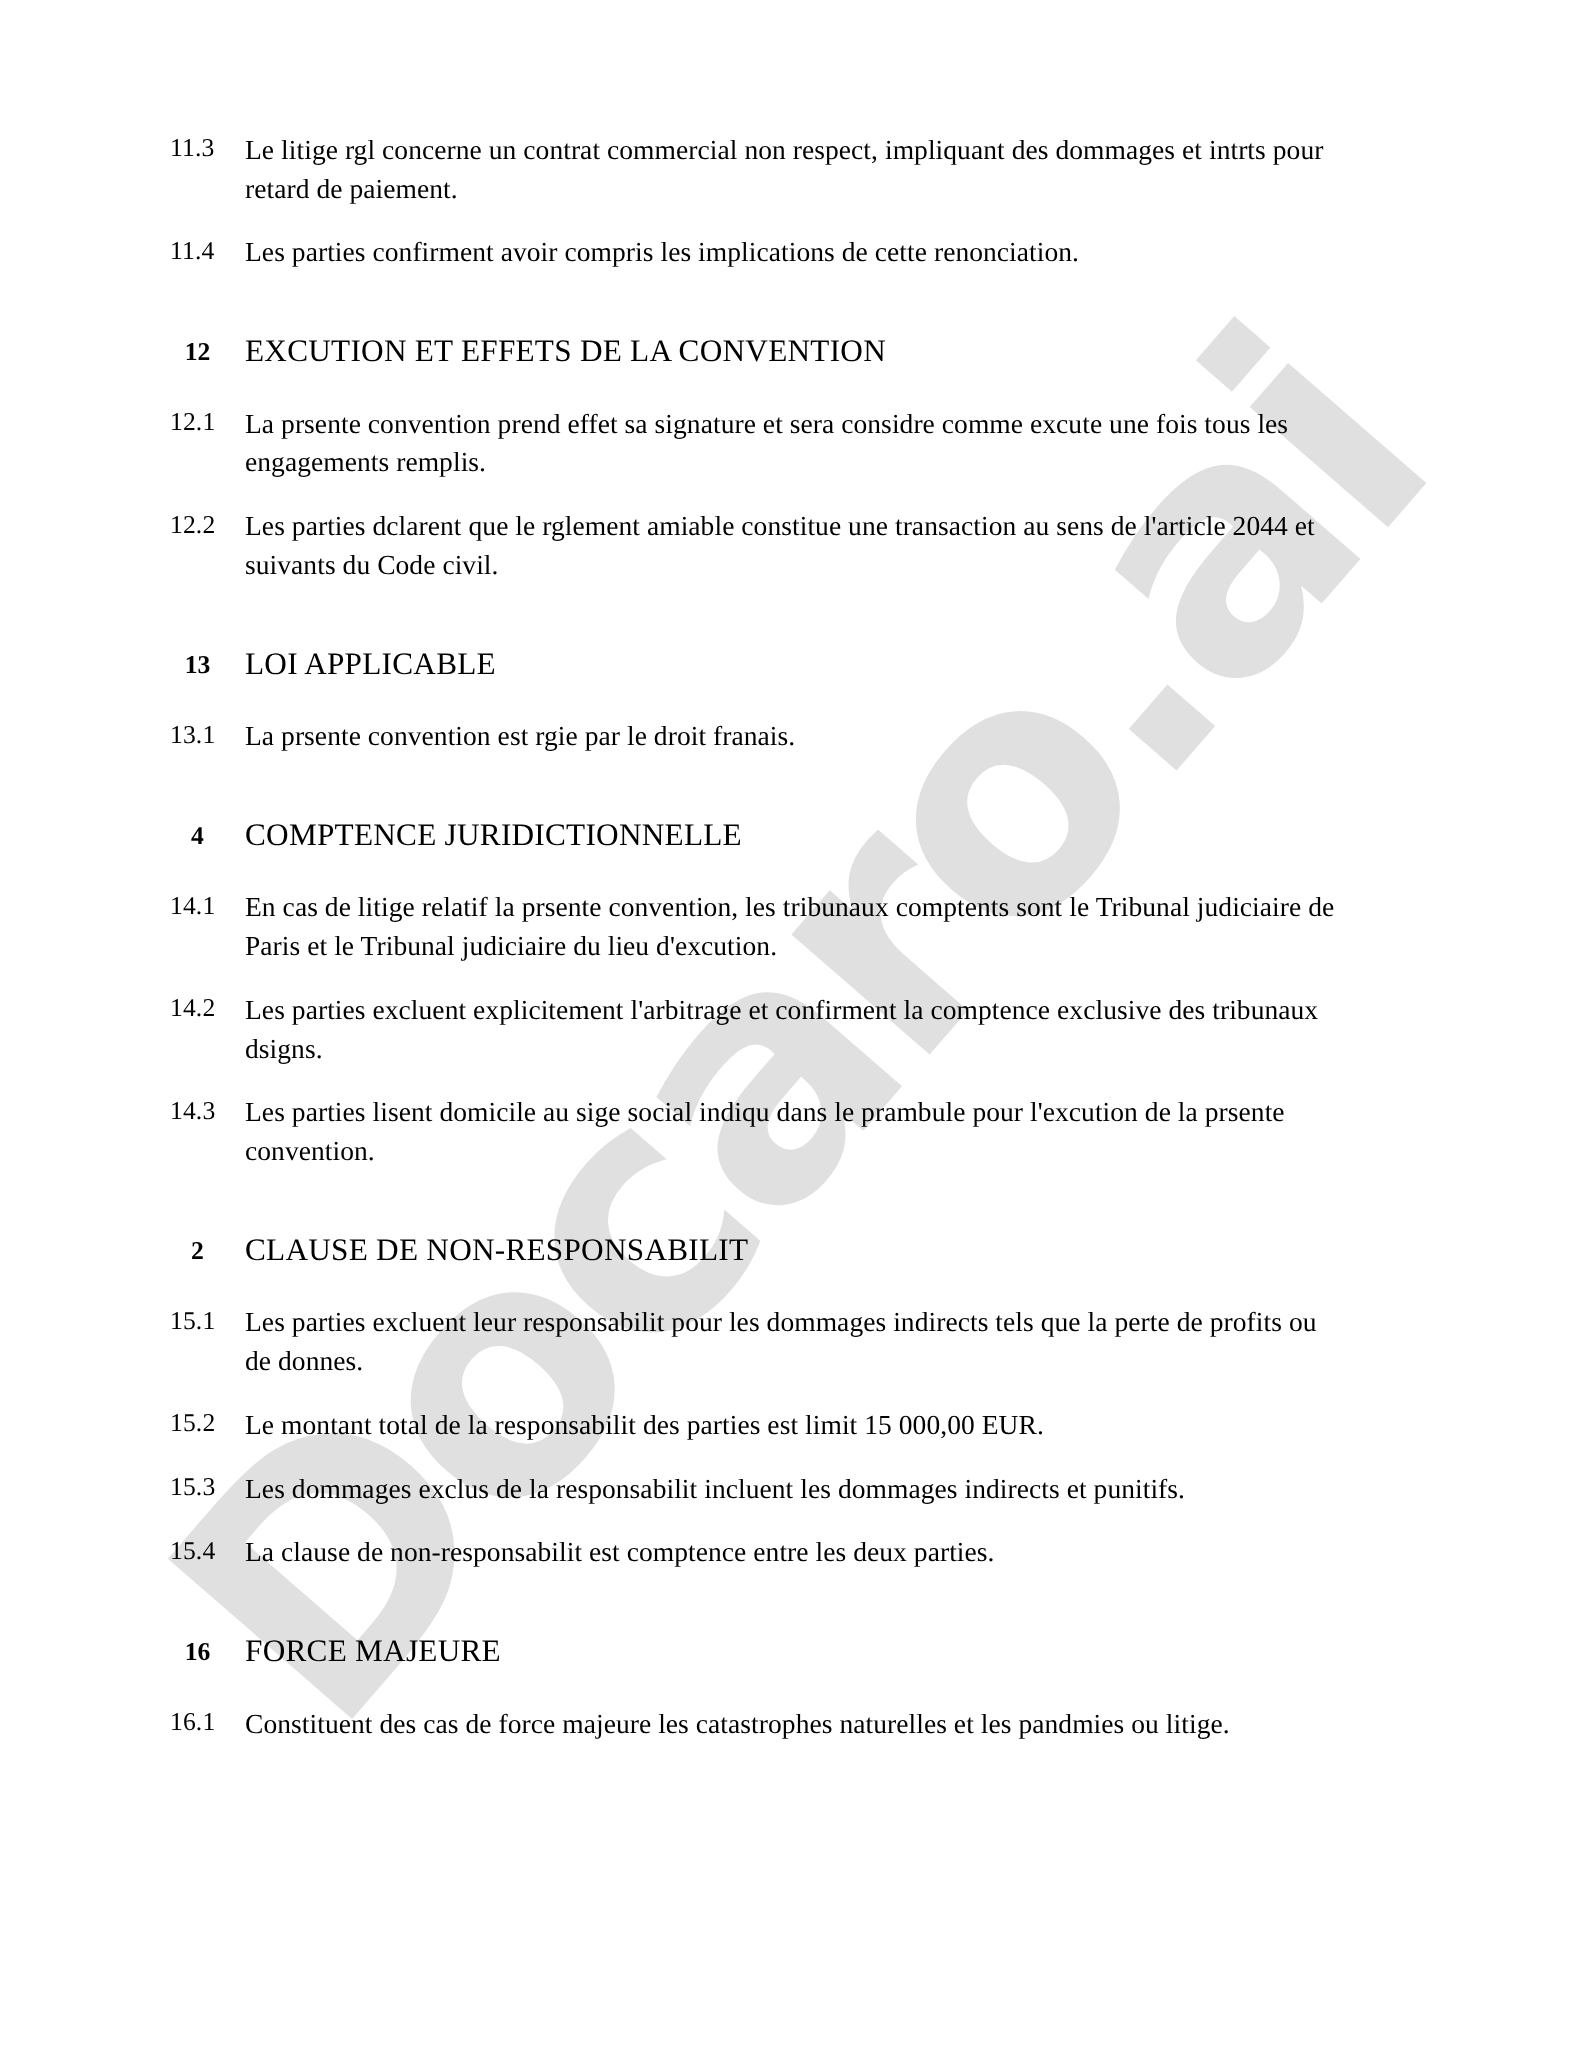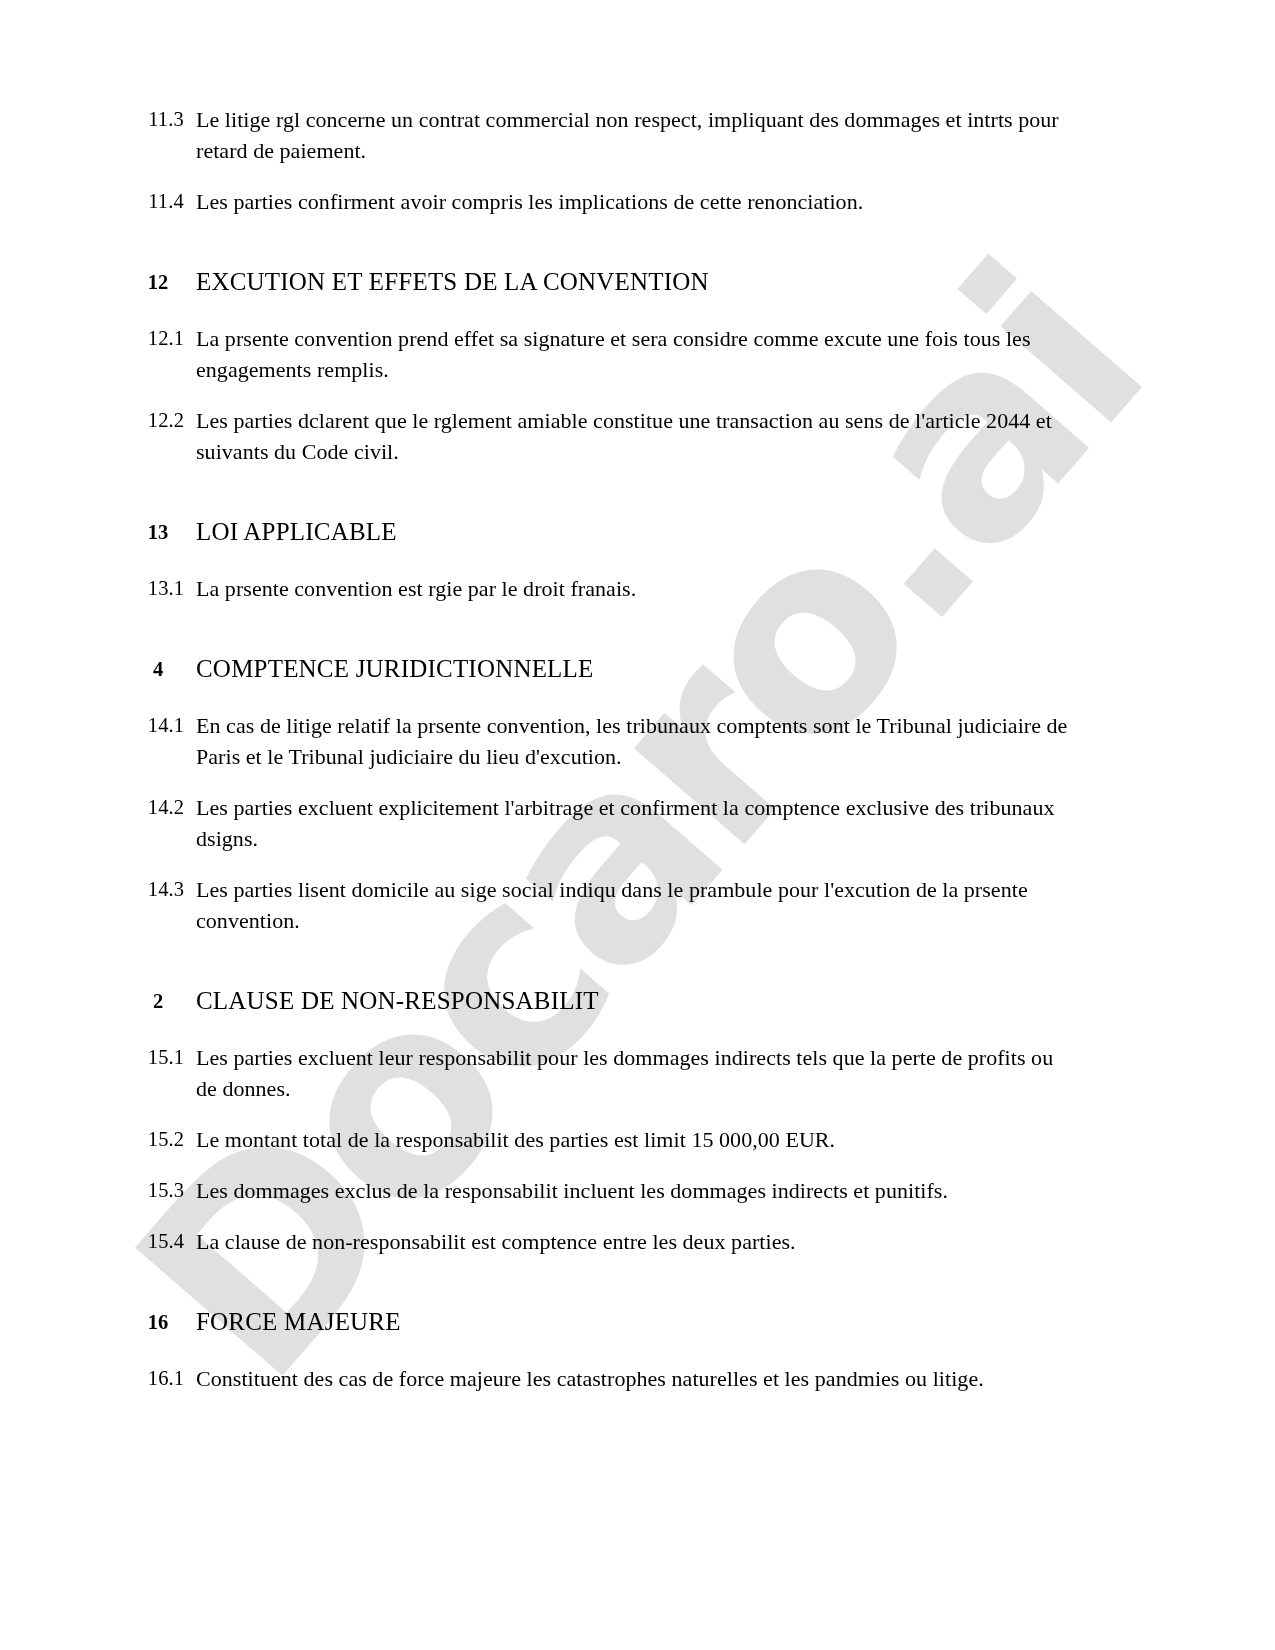--- a/index.html
+++ b/index.html
@@ -59,21 +59,21 @@
 
   
   .clause {
     margin-bottom: 20px;
   }
   .clause .num {
     flex: 0 0 60px;
     width: 60px;
     font-size: 20.5px;
     line-height: 31px;
-    text-align: center;
+    text-align: left;
     letter-spacing: 0.1px;
   }
   .clause .body {
     flex: 1 1 auto;
     font-size: 22px;
     line-height: 31px;
     text-align: left;
     max-width: 880px;
     letter-spacing: 0.05px;
   }

